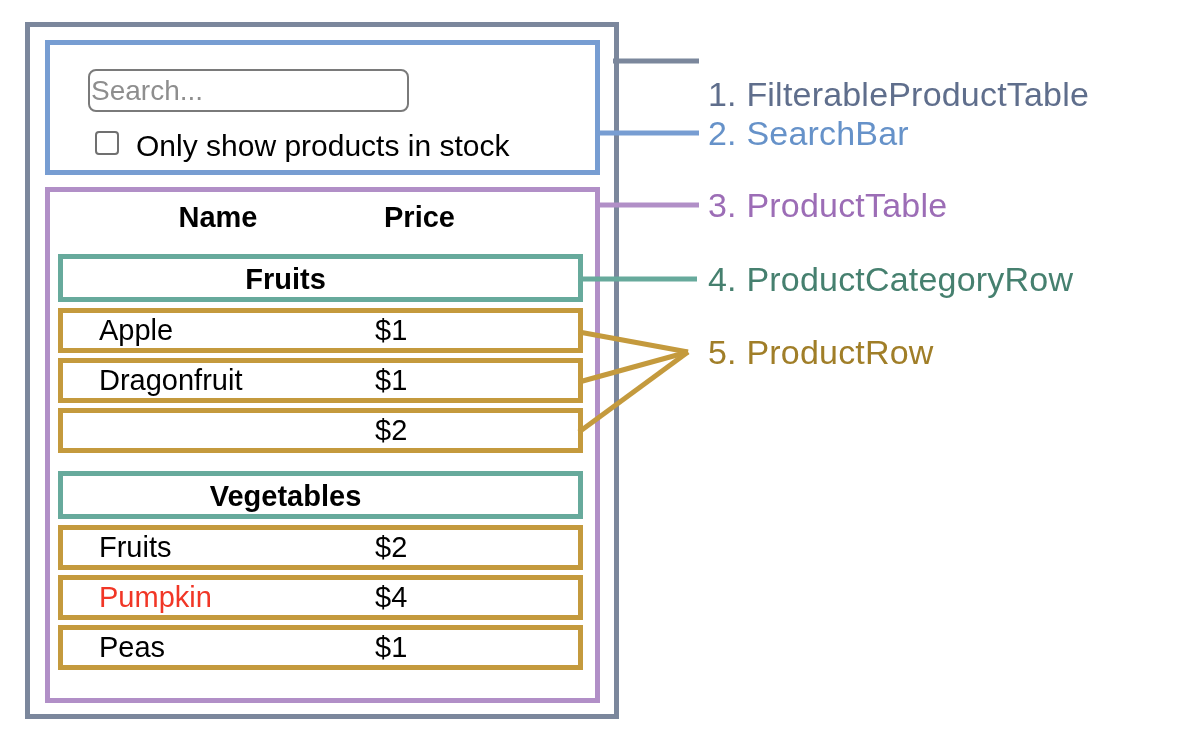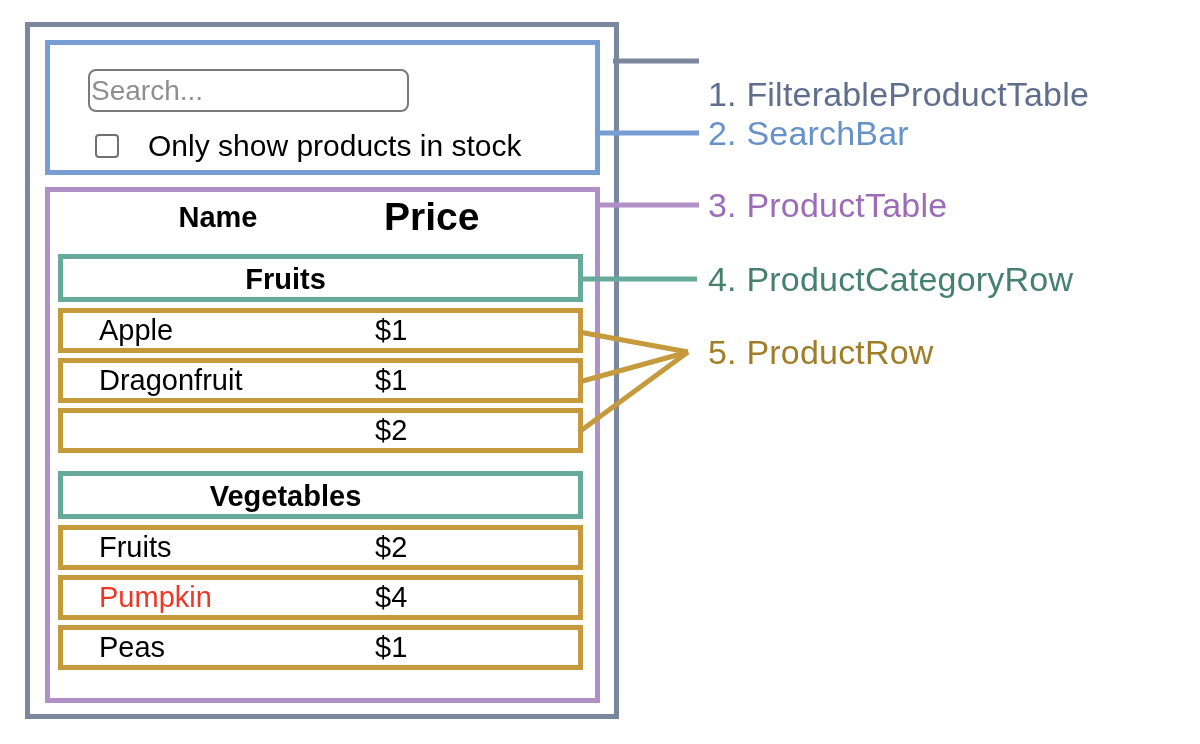--- a/index.html
+++ b/index.html
@@ -16,31 +16,31 @@
   .search-box{
     position:absolute;left:15px;top:13px;width:555px;height:135px;
     border:5px solid var(--blue);box-sizing:border-box;
   }
   .search-input{
     display:block;margin:24px 0 0 38px;width:321px;height:43px;
     border:2px solid #7a7a7a;border-radius:8px;box-sizing:border-box;
     font-family:"Liberation Sans",sans-serif;font-size:28px;padding:0 1px;color:#000;outline:none;
   }
   .search-input::placeholder{color:#8e8e8e;opacity:1;}
-  .checkbox-row{margin:19px 0 0 45px;display:flex;align-items:center;gap:29px;}
+  .checkbox-row{margin:19px 0 0 45px;display:flex;align-items:flex-start;gap:17px;}
   .checkbox{width:24px;height:24px;border:2px solid #707070;border-radius:4px;box-sizing:border-box;background:#fff;flex:none;}
   .checkbox-label{font-size:30px;line-height:30px;white-space:nowrap;}
   
   .product-table-box{
     position:absolute;left:15px;top:160px;width:555px;height:516px;
     border:5px solid var(--purple);box-sizing:border-box;
   }
   .table-header{position:relative;height:44px;}
   .th-name{position:absolute;left:8px;top:0;width:320px;text-align:center;font-weight:bold;font-size:29px;line-height:50px;}
-  .th-price{position:absolute;left:334px;top:0;font-weight:bold;font-size:39px;line-height:50px;}
+  .th-price{position:absolute;left:334px;top:0;font-weight:bold;font-size:29px;line-height:50px;}
   .category-row{
     width:525px;height:48px;margin:18px 0 0 8px;border:5px solid var(--teal);
     box-sizing:border-box;text-align:center;padding-right:70px;
     font-weight:bold;font-size:29px;line-height:40px;
   }
   .product-row{
     position:relative;width:525px;height:45px;margin:5px 0 0 8px;
     border:5px solid var(--gold);box-sizing:border-box;font-size:29px;line-height:35px;
   }
   .product-row.first{margin-top:6px;padding-left:32px;}

